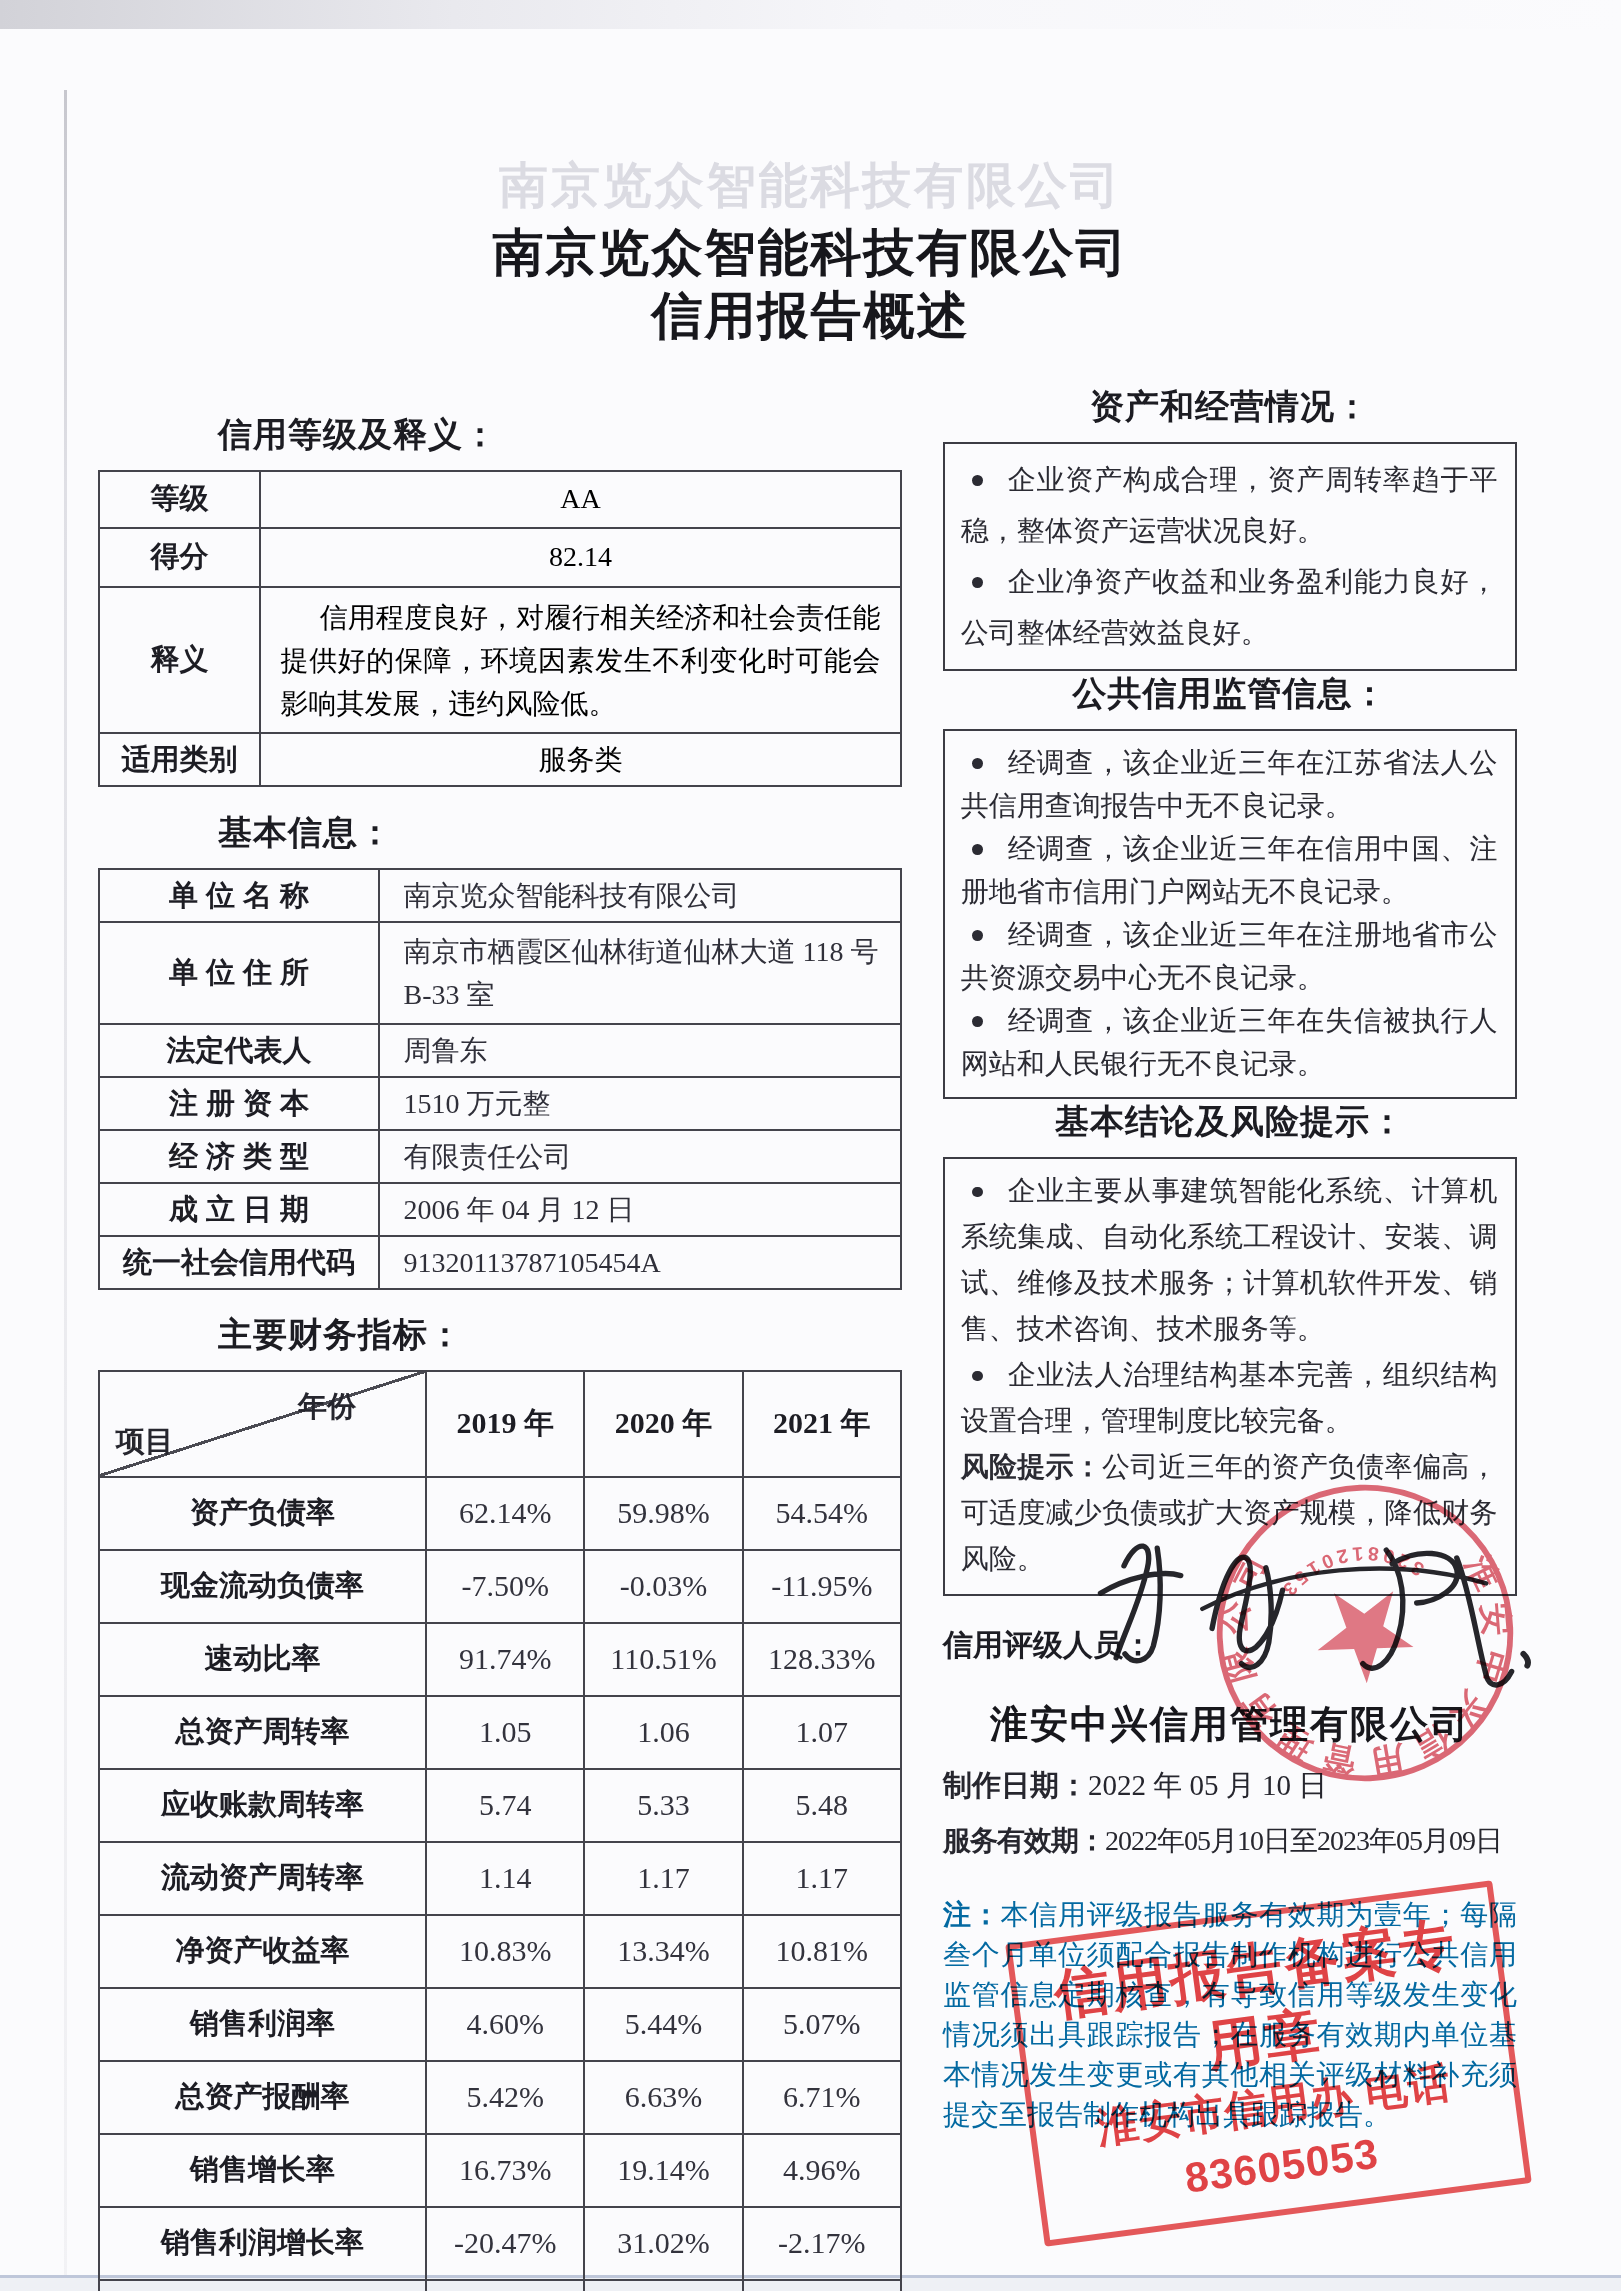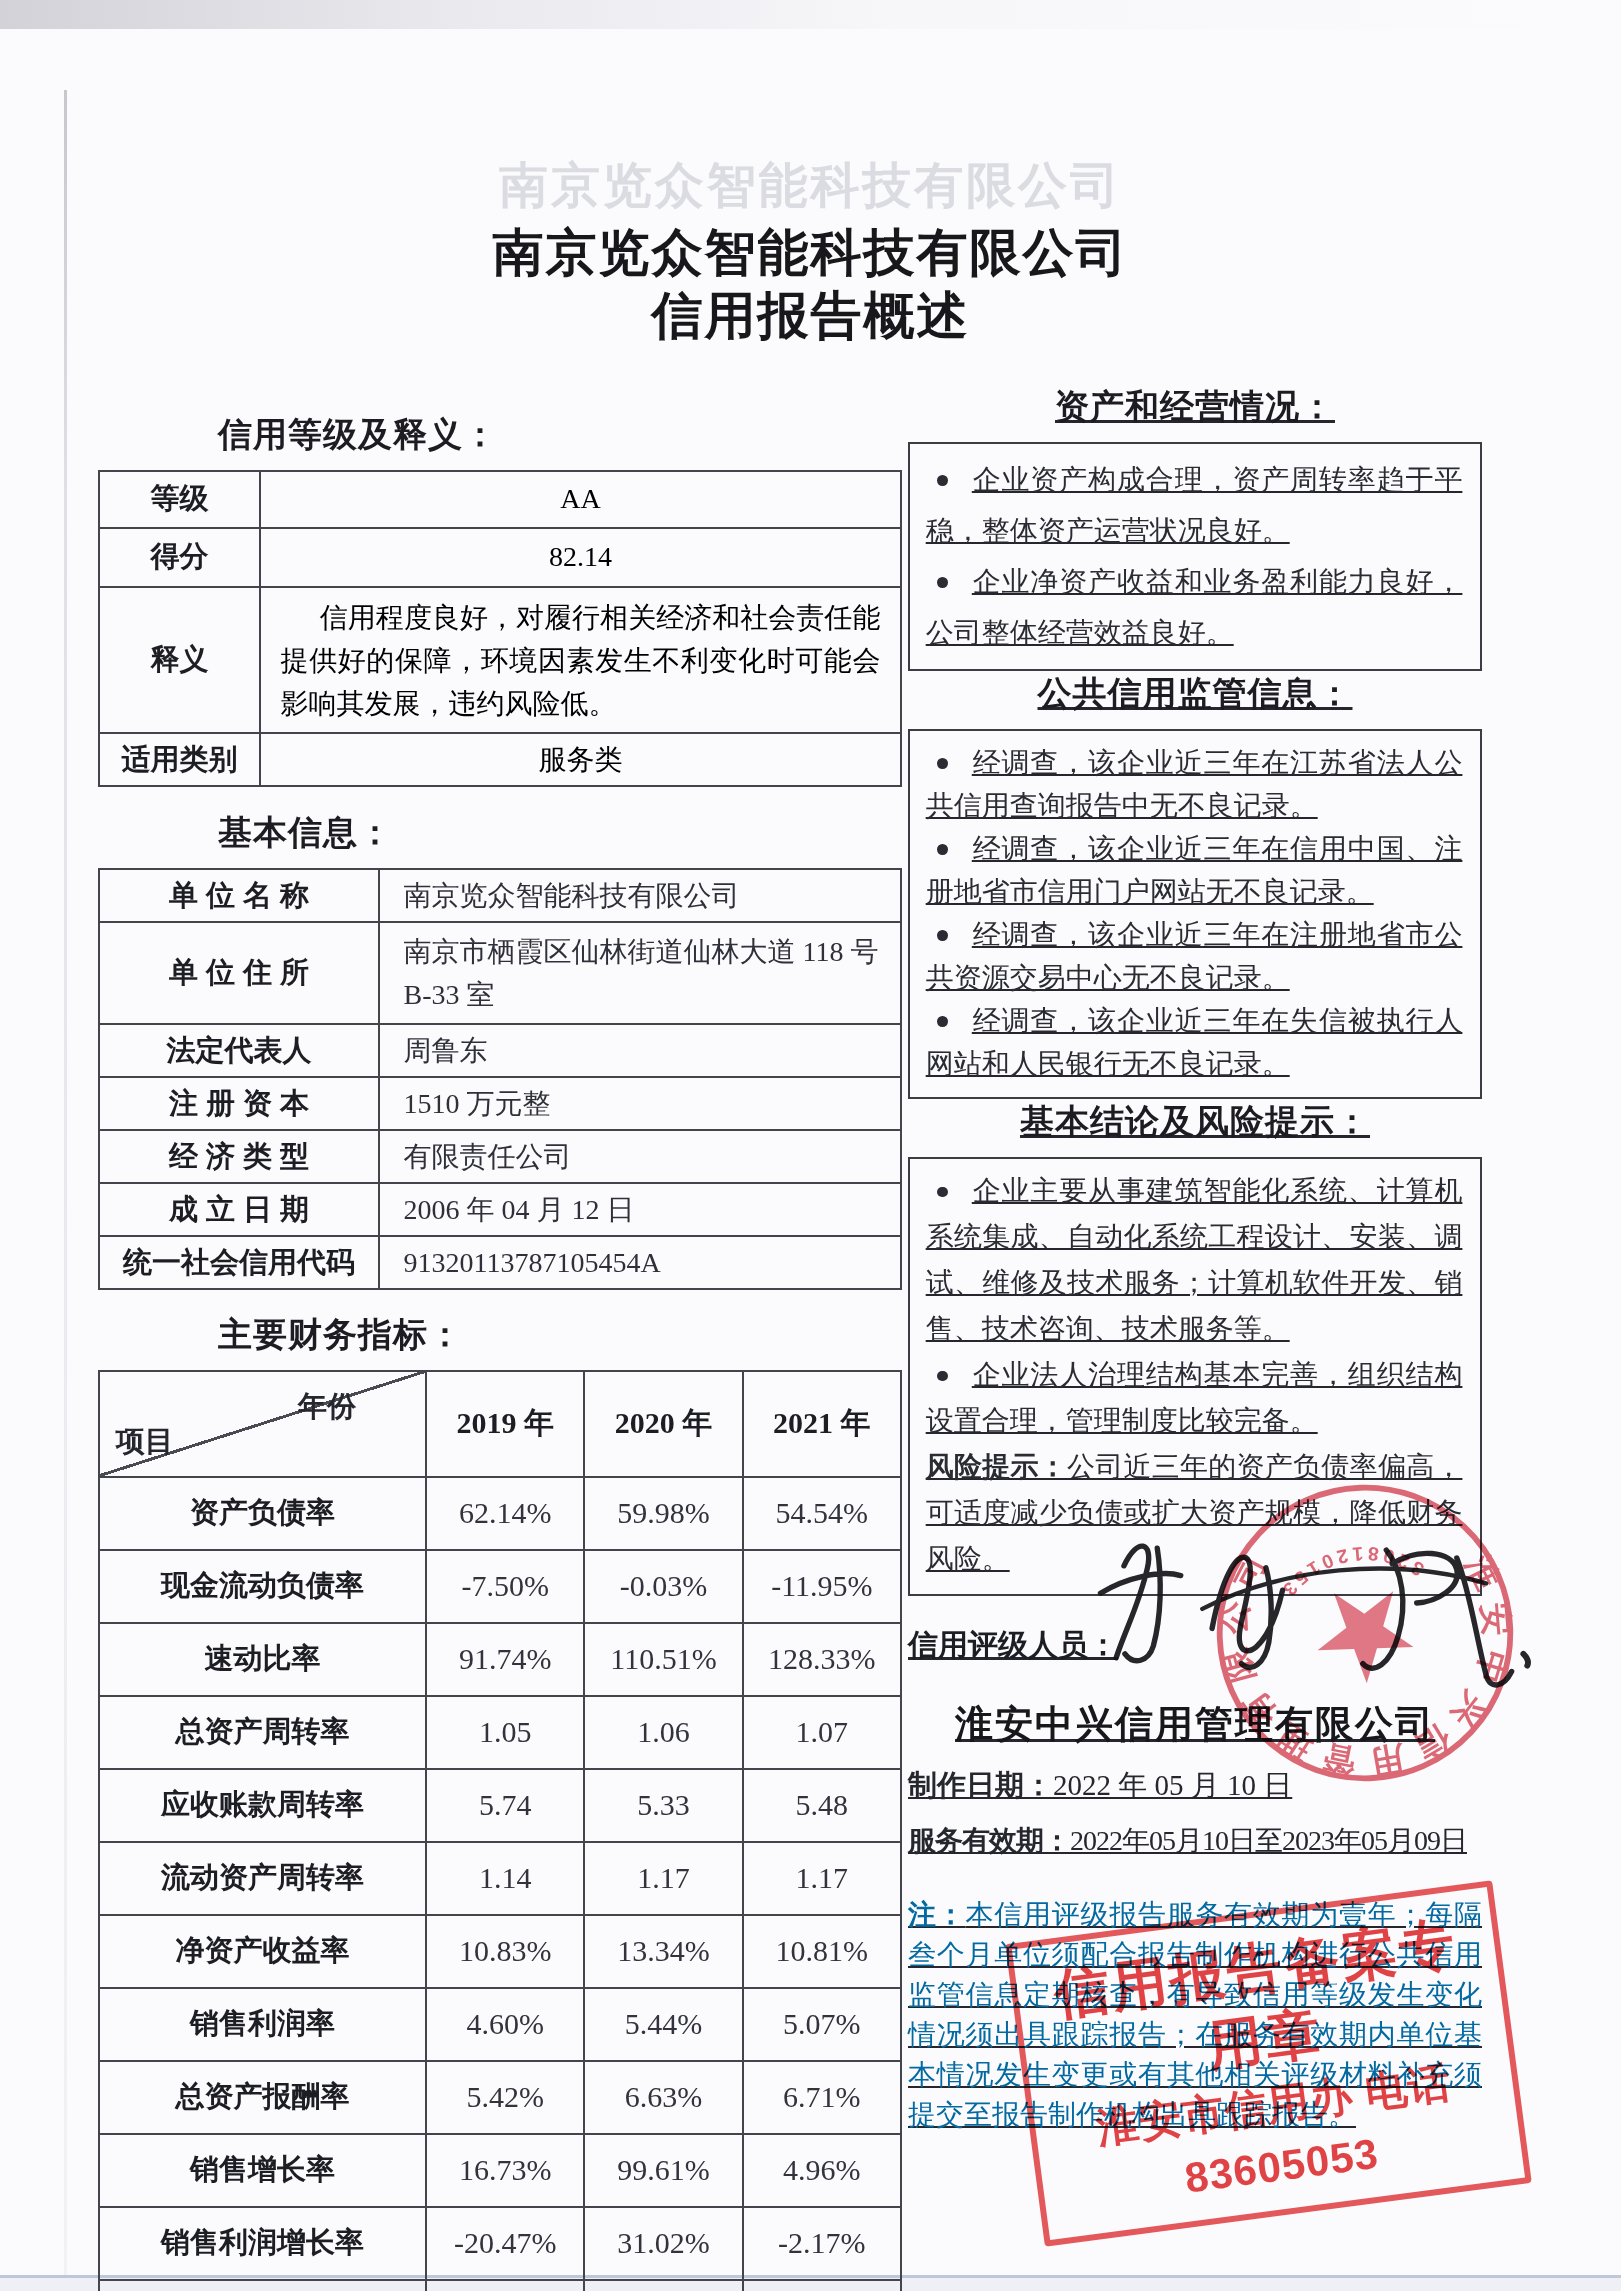--- a/index.html
+++ b/index.html
@@ -33,21 +33,21 @@
   .t2 .lab{font-size:29px;}
   .t2 .val{font-size:28px;text-align:left;padding-left:23.5px;color:#30303a;line-height:43px;}
   .t3 td{text-align:center;}
   .t3 .val{font-size:30px;color:#33333d;}
   .t3 .yr{font-weight:700;font-size:30px;color:#1d1d24;}
   .diag{position:relative;
         background:linear-gradient(to bottom right,transparent calc(50% - 2px),#4a4a52 calc(50% - 2px),#4a4a52 calc(50% + 1px),transparent calc(50% + 1px));}
   .diag .dt{position:absolute;right:69px;top:15.7px;font-weight:700;font-size:29px;}
   .diag .db{position:absolute;left:15.7px;bottom:13.7px;font-weight:700;font-size:29px;}
   
-  .rcol{position:absolute;left:908px;top:384px;width:574px;text-decoration:underline;}
+  .rcol{position:absolute;left:943px;top:384px;width:574px;}
   .rcol .sec-h{text-align:center;margin:0 0 11.8px 0;}
   .box{border:2.9px solid #3c3c44;padding:9.8px 17.6px 11.8px 15.7px;font-size:28px;color:#2b2b33;}
   .box p{margin:0;line-height:51px;text-align:justify;word-break:break-all;}
   .box.tight p{line-height:43px;}
   .box.mid p{line-height:46px;}
   .dot{display:inline-block;width:10.8px;height:10.8px;border-radius:50%;background:#2b2b33;
        margin:0 23.5px 3.9px 11.8px;vertical-align:middle;}
   .blob{font-family:"Liberation Sans","DejaVu Sans",sans-serif;font-weight:700;}
   .gap1{margin-top:23.5px;}
   .rater{margin-top:29px;font-family:"Liberation Sans","DejaVu Sans",sans-serif;
@@ -211,21 +211,21 @@
       </tr>
       <tr>
         <td class="lab" style="height:69px">总资产报酬率</td>
         <td class="val">5.42%</td>
         <td class="val">6.63%</td>
         <td class="val">6.71%</td>
       </tr>
       <tr>
         <td class="lab" style="height:69px">销售增长率</td>
         <td class="val">16.73%</td>
-        <td class="val">99.61%</td>
+        <td class="val">19.14%</td>
         <td class="val">4.96%</td>
       </tr>
       <tr>
         <td class="lab" style="height:69px">销售利润增长率</td>
         <td class="val">-20.47%</td>
         <td class="val">31.02%</td>
         <td class="val">-2.17%</td>
       </tr>
       <tr>
         <td class="lab" style="height:69px">总资产增长率</td>

